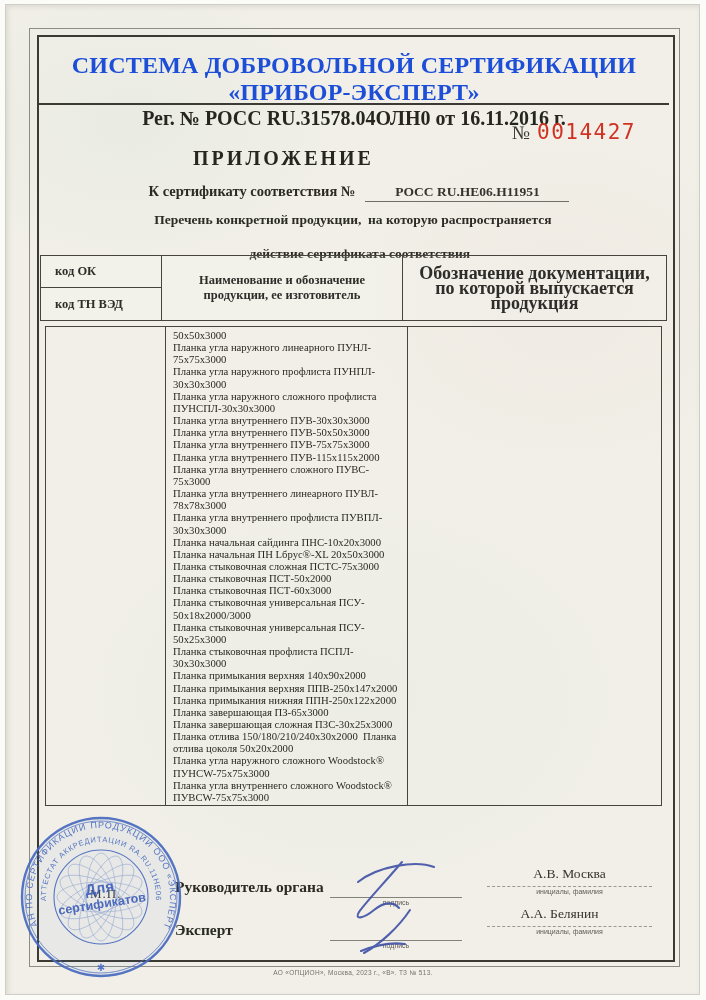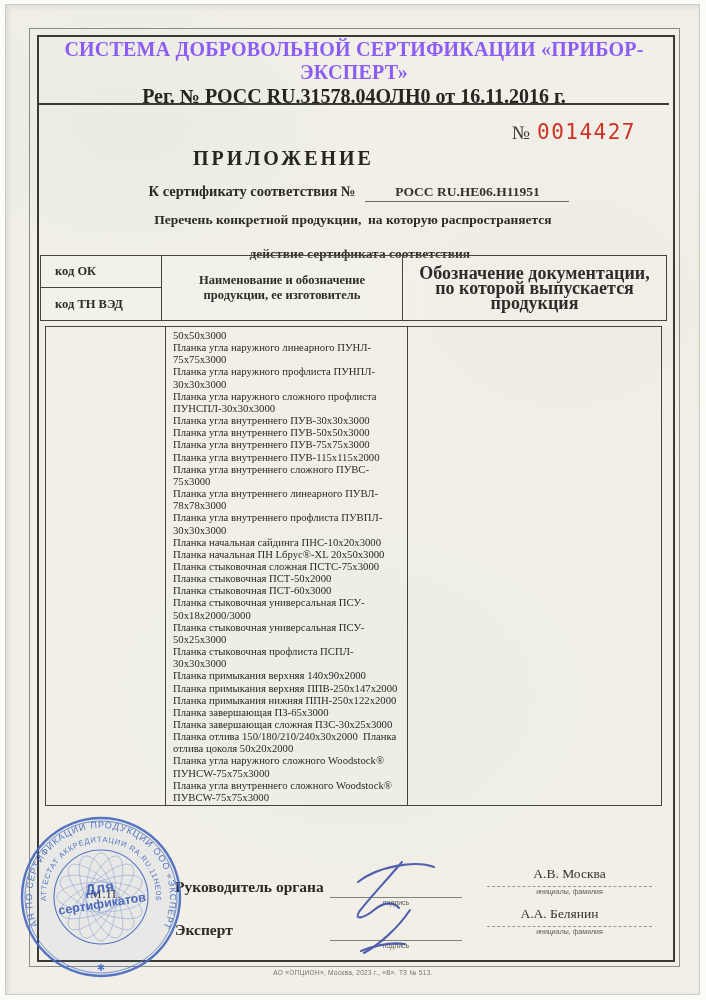--- a/index.html
+++ b/index.html
@@ -27,21 +27,21 @@
   }
   .frame-inner{
     position:absolute;left:37px;top:35px;width:634px;height:923px;
     border:2px solid #3b3a34;
   }
   .head-band{
     position:absolute;left:39px;top:37px;width:630px;height:66px;
     border-bottom:2px solid #3b3a34;
     text-align:center;
   }
-  .head-line1{margin-top:1px;font-size:20px;font-weight:bold;letter-spacing:.2px;color:#8b5cf6;}
+  .head-line1{margin-top:15px;font-size:24px;font-weight:bold;letter-spacing:.2px;color:#1d4ed8;}
   .head-line2{margin-top:1px;font-size:20px;font-weight:bold;color:#262520;}
   .serial{
     position:absolute;top:120px;right:70px;display:flex;align-items:baseline;gap:7px;
   }
   .serial-label{font-size:19px;color:#3a3934;}
   .serial-number{font-family:"DejaVu Sans Mono", monospace;font-size:21px;color:#cf3222;letter-spacing:1.5px;}
   .doc-title{
     position:absolute;left:0;top:147px;width:567px;text-align:center;
     font-size:20px;font-weight:bold;letter-spacing:3px;color:#262520;
   }

